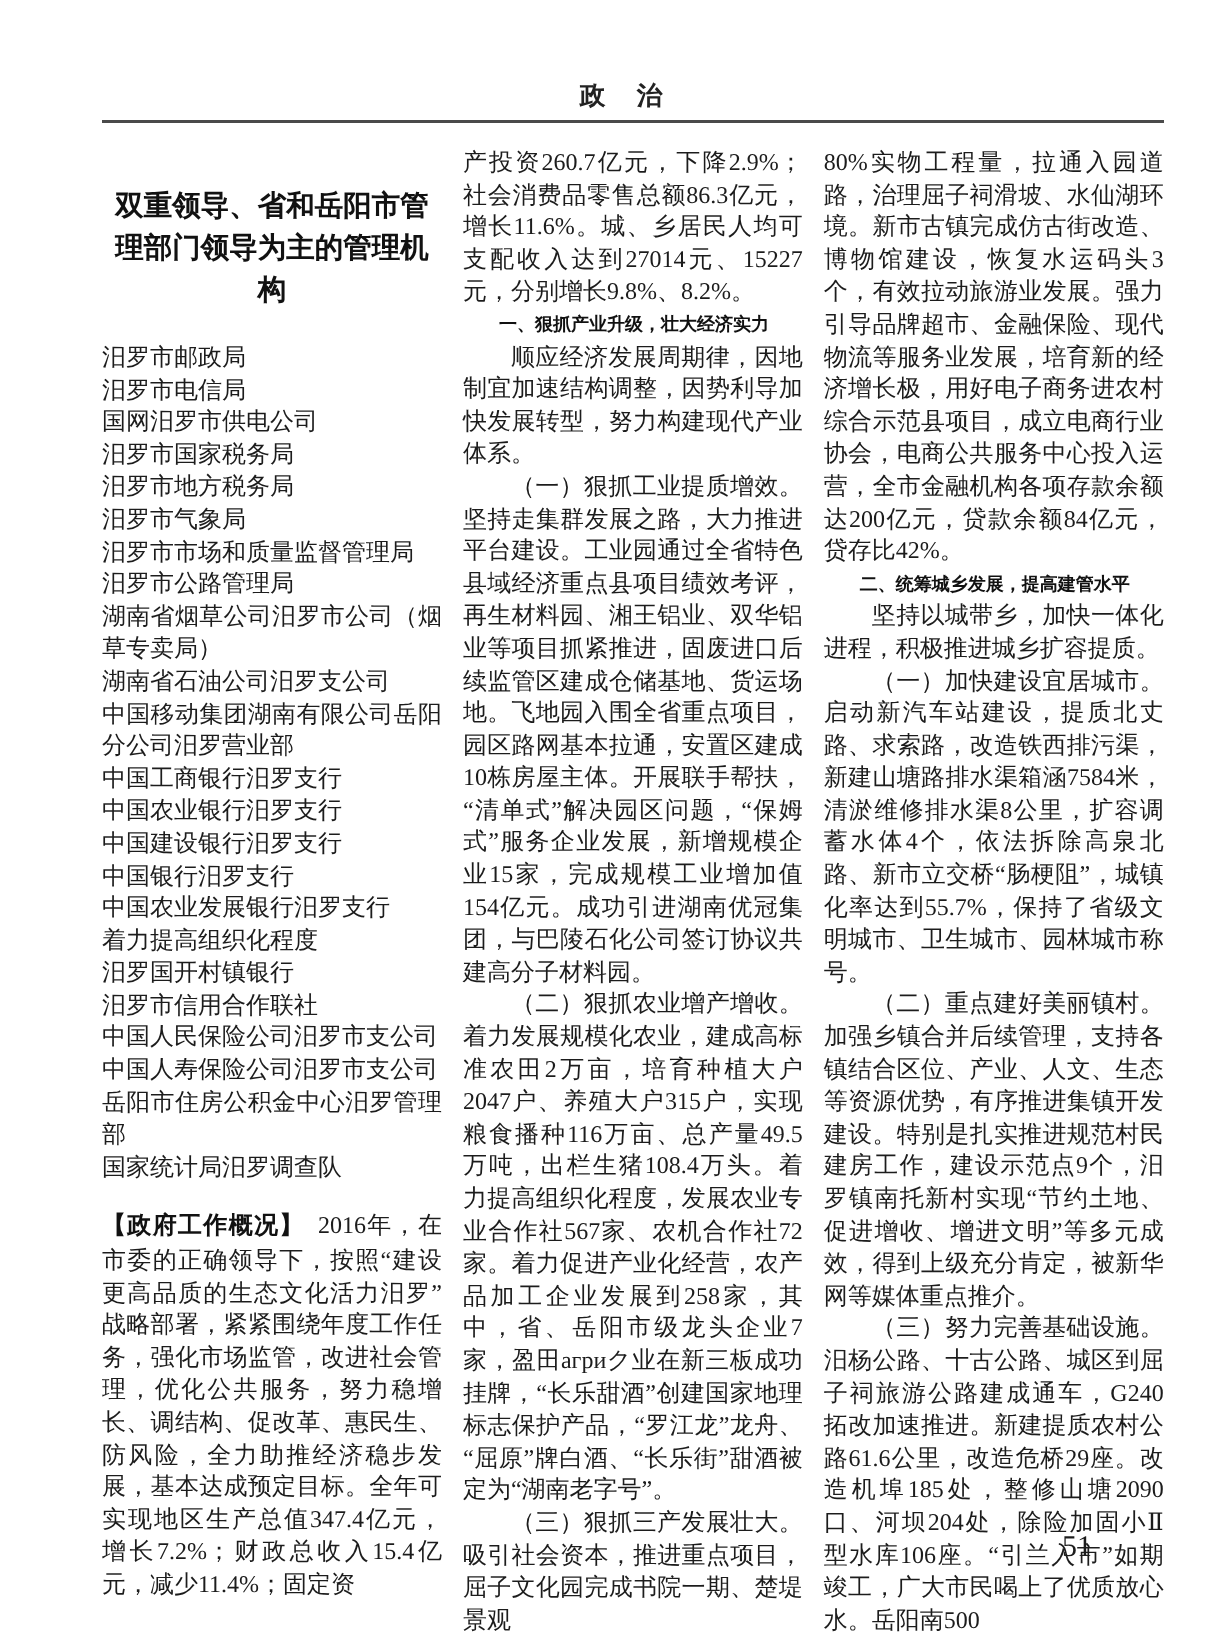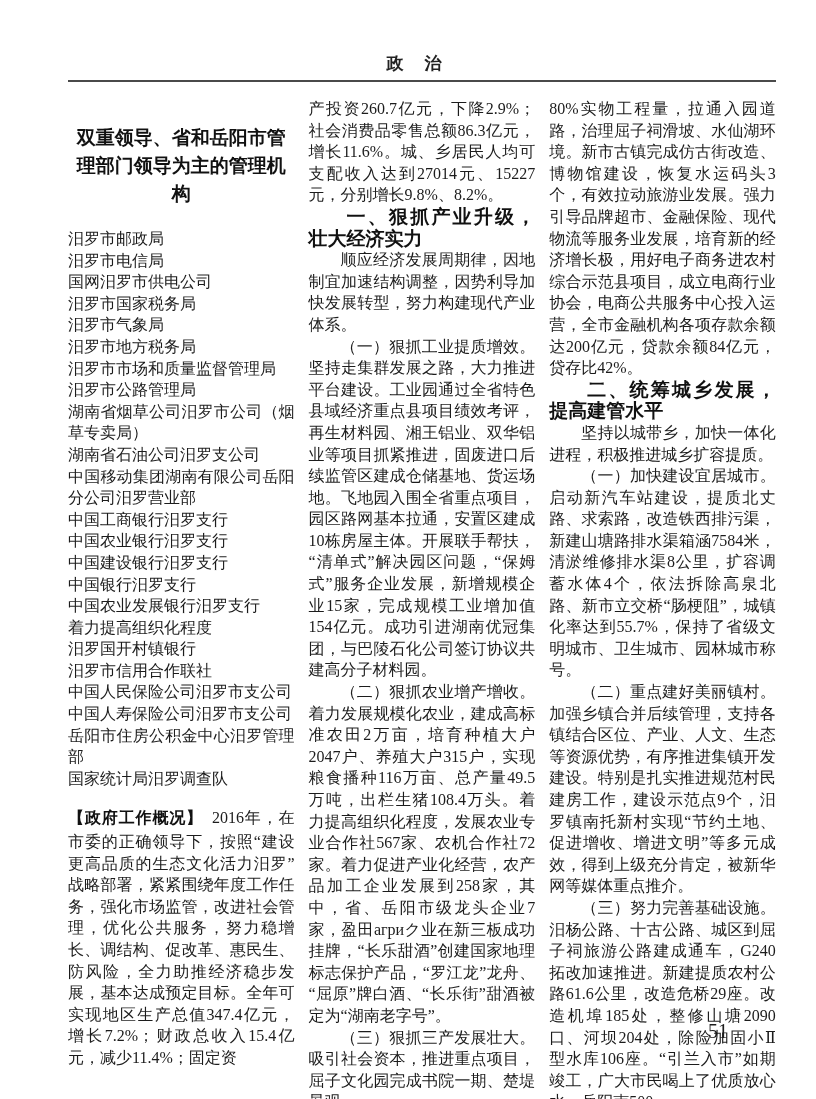--- a/index.html
+++ b/index.html
@@ -70,21 +70,21 @@
     font-weight:bold;
     margin-right:0.55em;
     color:#111;
   }
   
   .para{margin:0;text-indent:2em;}
   .para.cont{text-indent:0;}
   .sec-heading{
     font-family:"Liberation Sans","DejaVu Sans",sans-serif;
     font-weight:bold;
-    font-size:19px;
+    font-size:12px;
     line-height:21.6px;
     margin:0;
     text-indent:2em;
     text-align:justify;
     color:#111;
   }
   
   .page-number{
     position:absolute;
     top:1020px;
@@ -105,22 +105,22 @@
 
   <div class="columns">
 
     <div class="col col-left">
       <div class="col-title">双重领导、省和岳阳市管理部门领导为主的管理机构</div>
       <div class="org-list">
         <div class="org-item">汨罗市邮政局</div>
         <div class="org-item">汨罗市电信局</div>
         <div class="org-item">国网汨罗市供电公司</div>
         <div class="org-item">汨罗市国家税务局</div>
+        <div class="org-item">汨罗市地方税务局</div>
         <div class="org-item">汨罗市气象局</div>
-        <div class="org-item">汨罗市地方税务局</div>
         <div class="org-item">汨罗市市场和质量监督管理局</div>
         <div class="org-item">汨罗市公路管理局</div>
         <div class="org-item">湖南省烟草公司汨罗市公司（烟草专卖局）</div>
         <div class="org-item">湖南省石油公司汨罗支公司</div>
         <div class="org-item">中国移动集团湖南有限公司岳阳分公司汨罗营业部</div>
         <div class="org-item">中国工商银行汨罗支行</div>
         <div class="org-item">中国农业银行汨罗支行</div>
         <div class="org-item">中国建设银行汨罗支行</div>
         <div class="org-item">中国银行汨罗支行</div>
         <div class="org-item">中国农业发展银行汨罗支行</div>

